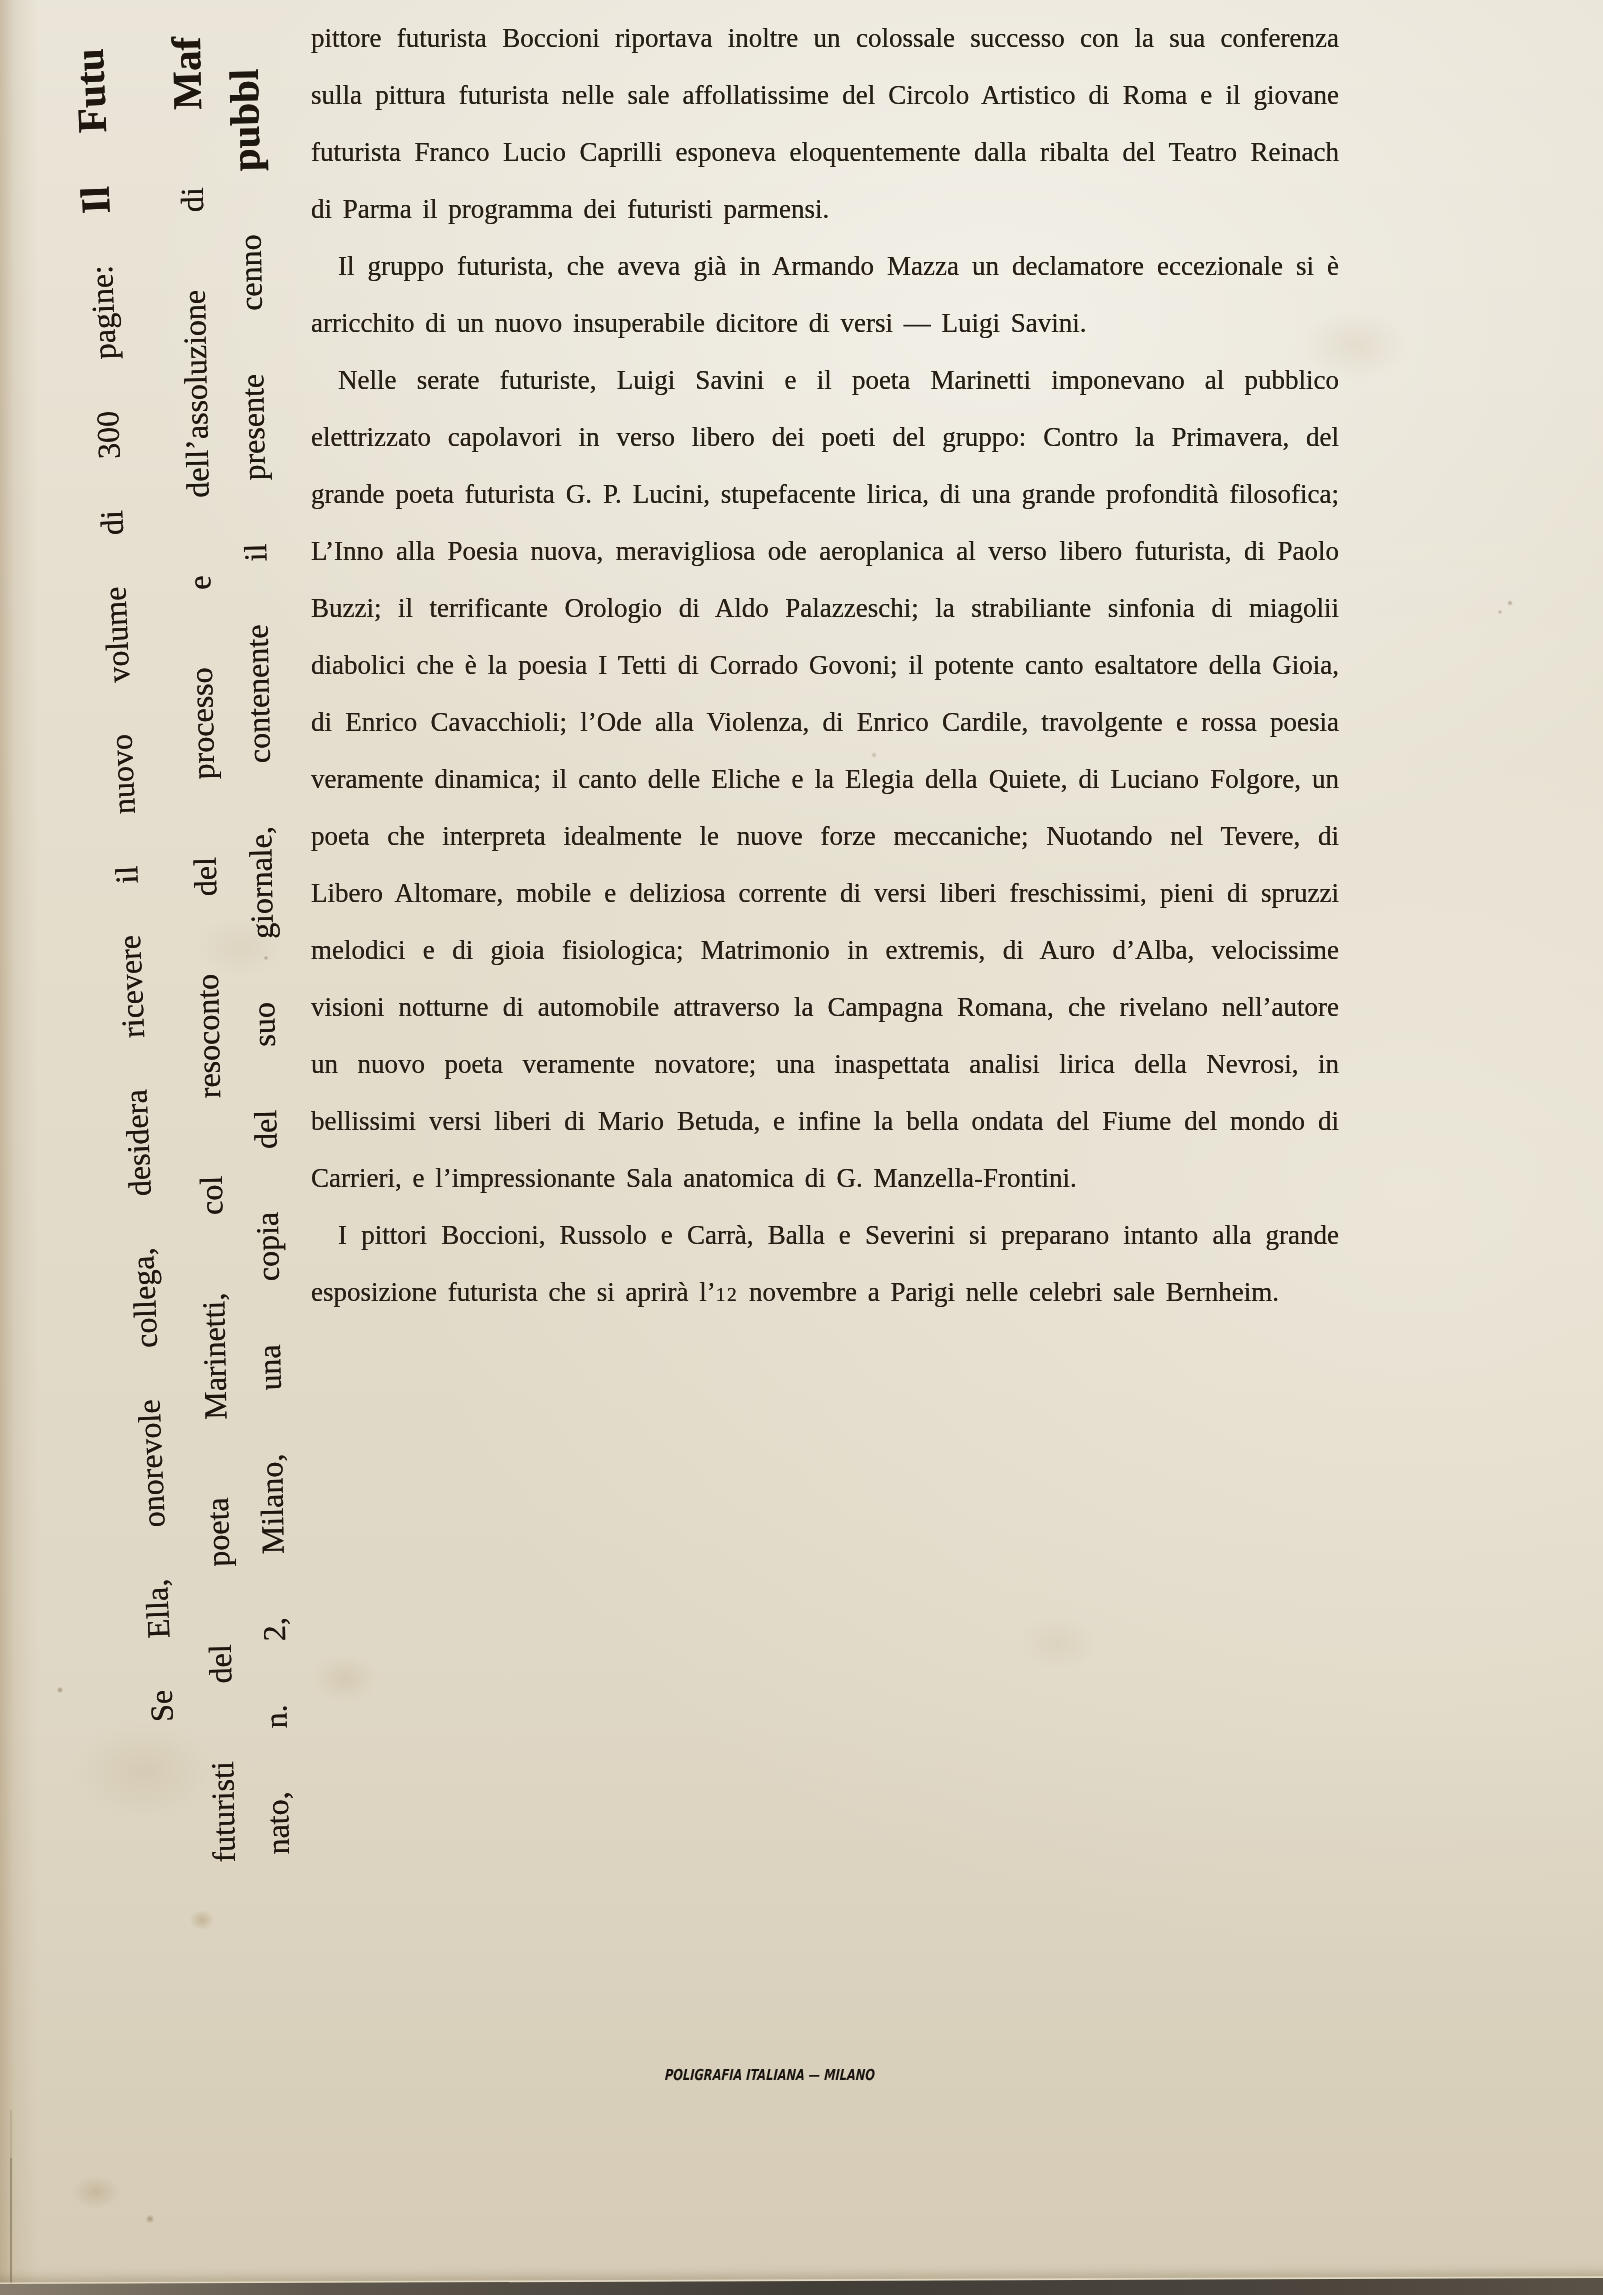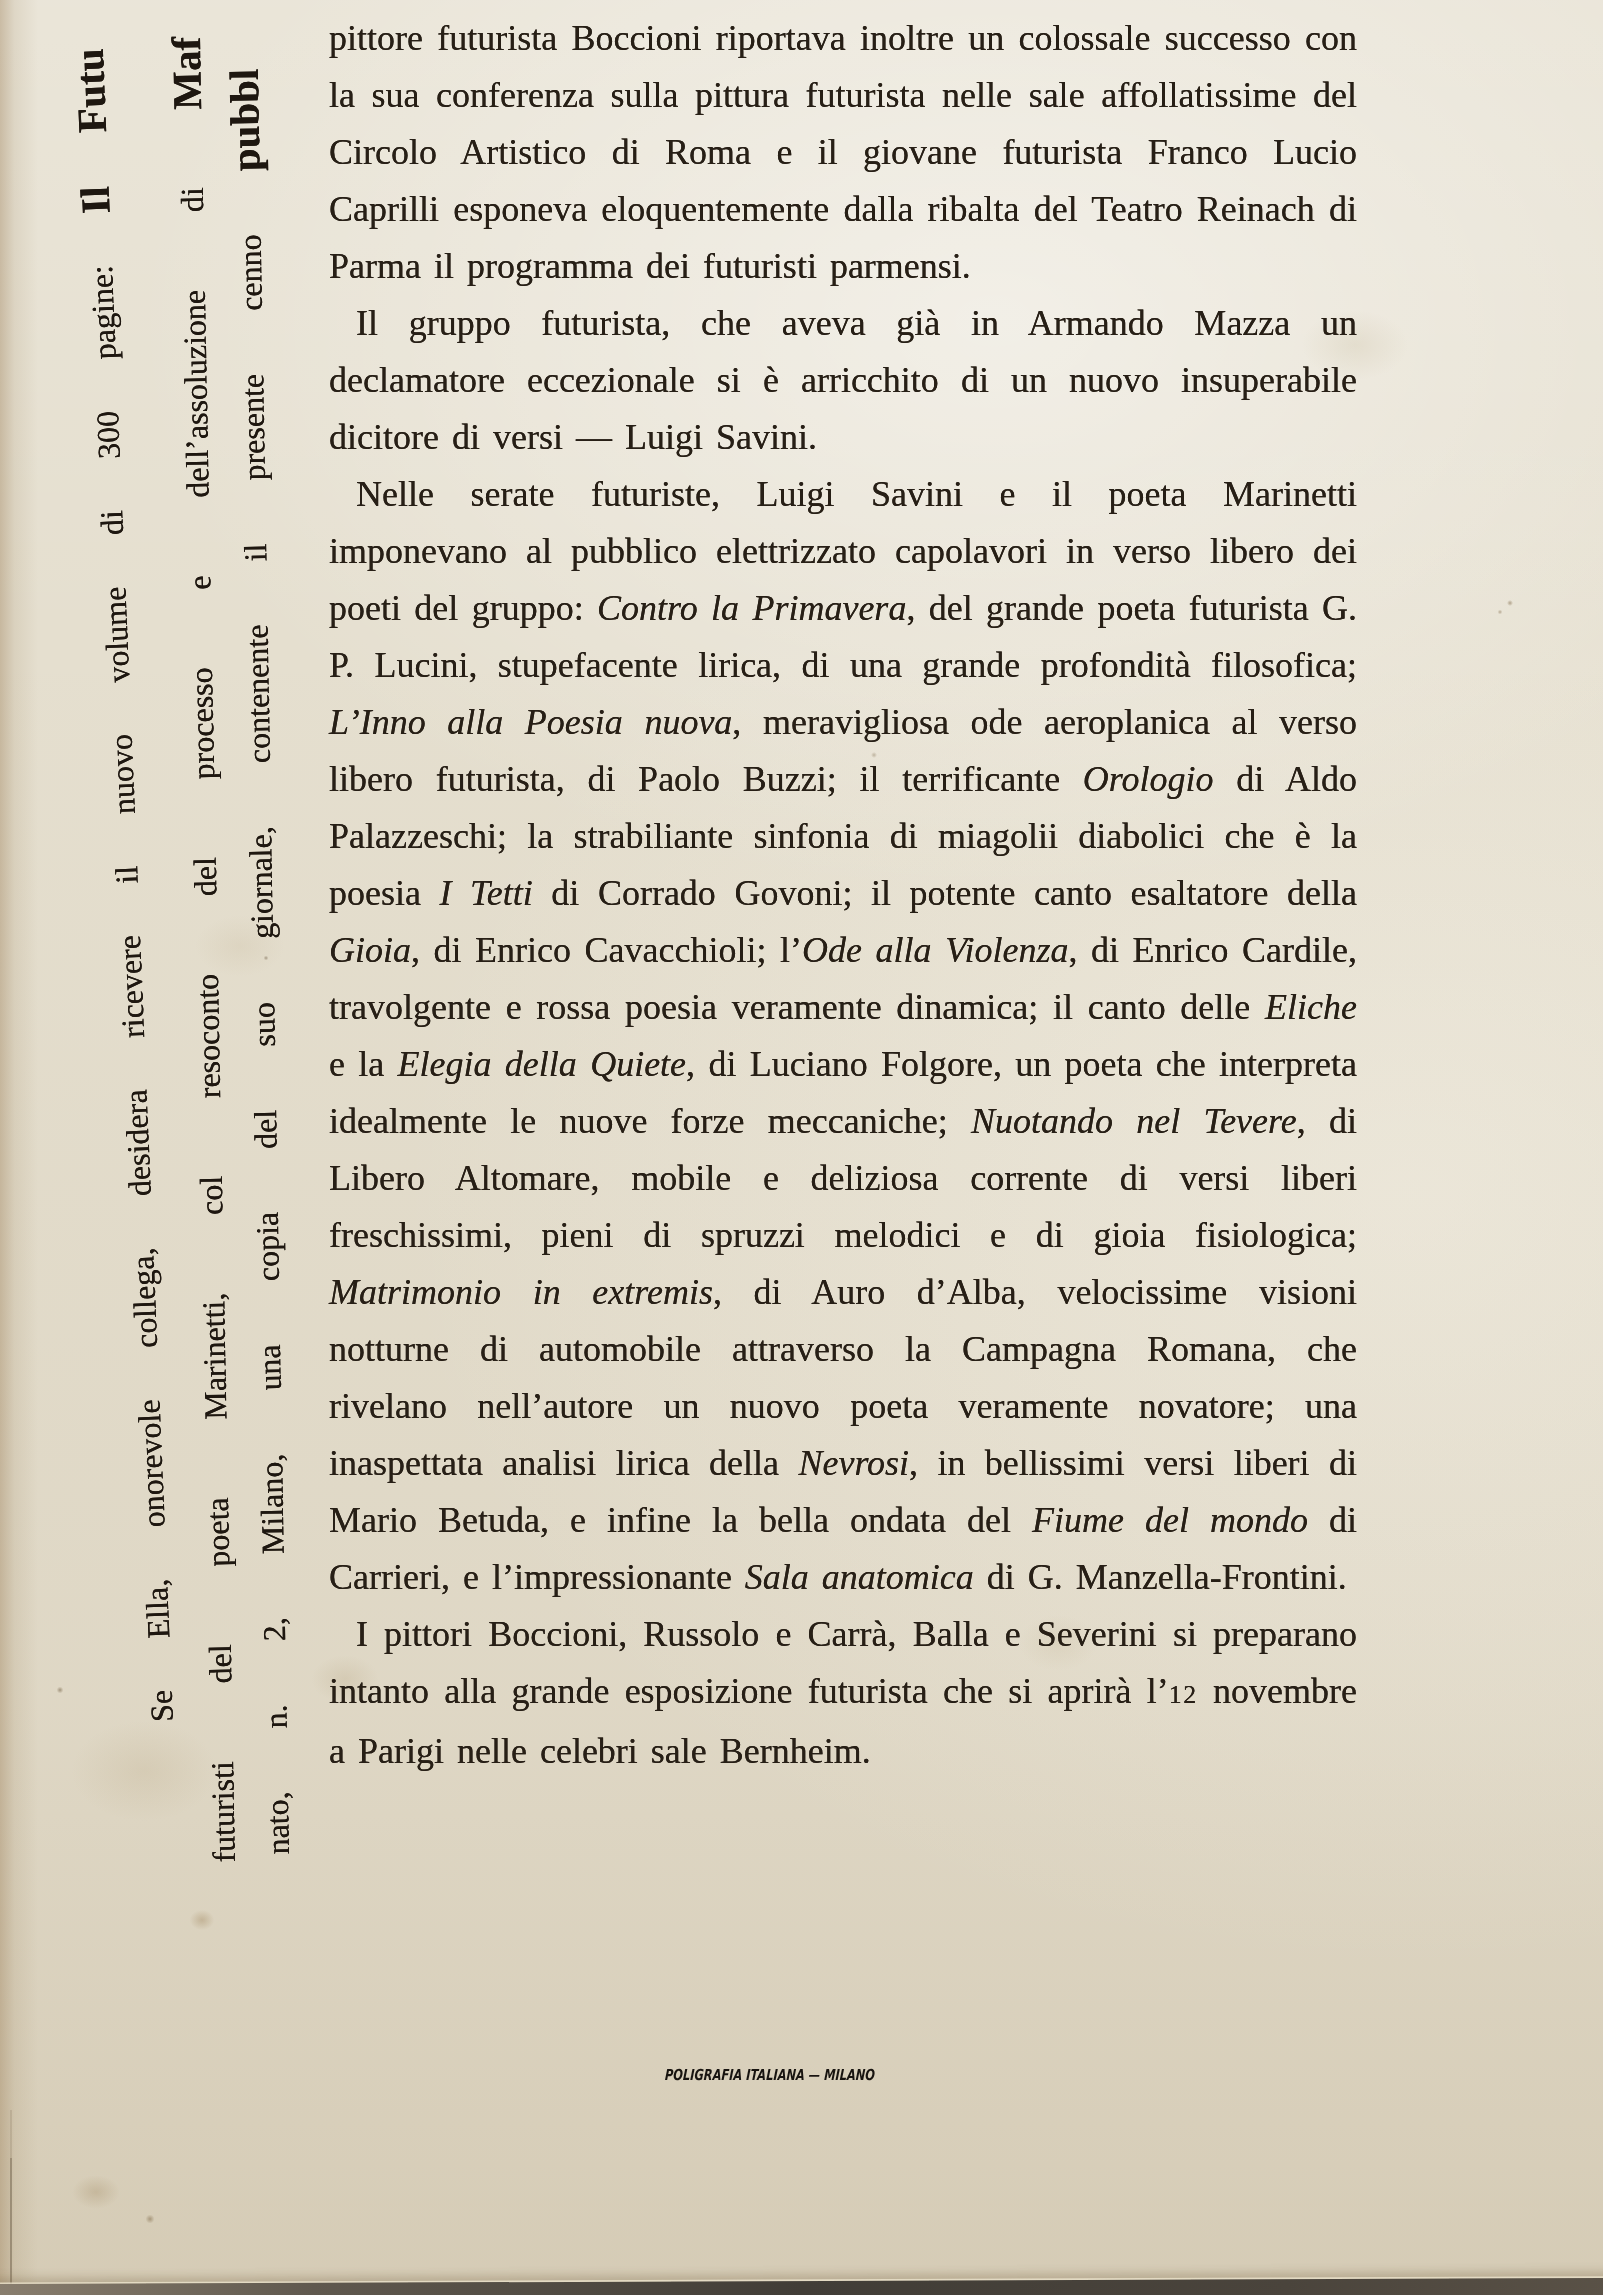--- a/index.html
+++ b/index.html
@@ -23,27 +23,27 @@
       radial-gradient(3.2px 3.2px at 1500px 612px, rgba(120,95,60,0.45), rgba(120,95,60,0) 75%),
       radial-gradient(48px 34px at 345px 1679px, rgba(160,135,90,0.16), rgba(160,135,90,0) 70%),
       radial-gradient(76px 50px at 1355px 345px, rgba(170,148,105,0.14), rgba(170,148,105,0) 70%),
       radial-gradient(56px 40px at 1058px 1643px, rgba(170,148,105,0.12), rgba(170,148,105,0) 70%),
       radial-gradient(4px 4px at 874px 755px, rgba(110,88,55,0.35), rgba(110,88,55,0) 75%),
       radial-gradient(3.2px 3.2px at 266px 958px, rgba(90,70,45,0.45), rgba(90,70,45,0) 75%),
       radial-gradient(104px 72px at 144px 1771px, rgba(165,140,95,0.14), rgba(165,140,95,0) 70%),
       radial-gradient(64px 44px at 240px 946px, rgba(165,140,95,0.10), rgba(165,140,95,0) 70%);
   }
   .body-text {
-    position:absolute; z-index:2; left:329px; top:9.6px; width:1028px;
-    font-size:36px; line-height:57px; color:#271f16;
+    position:absolute; z-index:2; left:311px; top:9.6px; width:1028px;
+    font-size:27px; line-height:57px; color:#271f16;
     text-align:justify; text-shadow:0 0 0.5px currentColor;
   }
   .para { margin:0; word-spacing:4px; }
   .para.indent { text-indent:27px; }
-  .seg-i { font-style:italic; }
+  .seg-i { }
   .seg-sc { font-size:0.72em; letter-spacing:1.6px; }
   .seg-b { font-weight:bold; font-size:1.28em; }
   .vline {
     position:absolute; z-index:2; transform-origin:0 0;
     font-size:32px; line-height:43px; color:#1e1710;
     text-align:justify; text-align-last:justify; word-spacing:11.2px;
     text-shadow:0 0 0.6px currentColor;
   }
   .vline1 { left:138px; top:1723px; width:1675px; transform:rotate(-92.4deg); }
   .vline2 { left:200px; top:1863px; width:1826px; transform:rotate(-91.1deg); }

